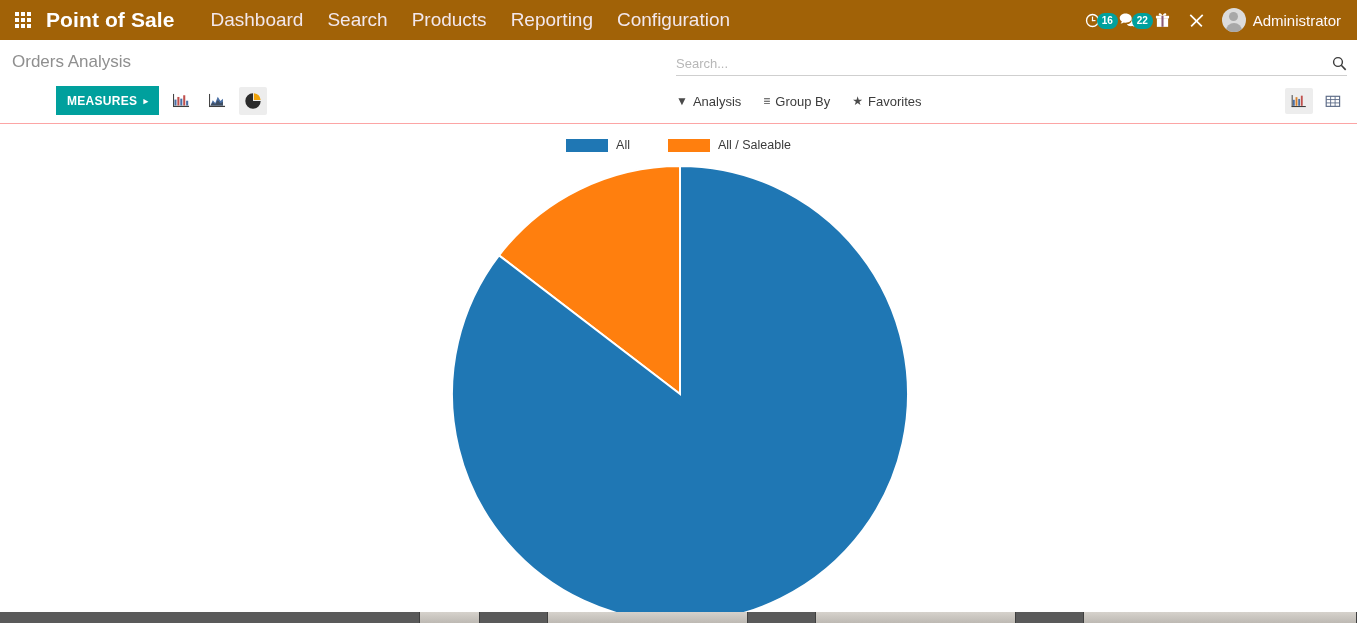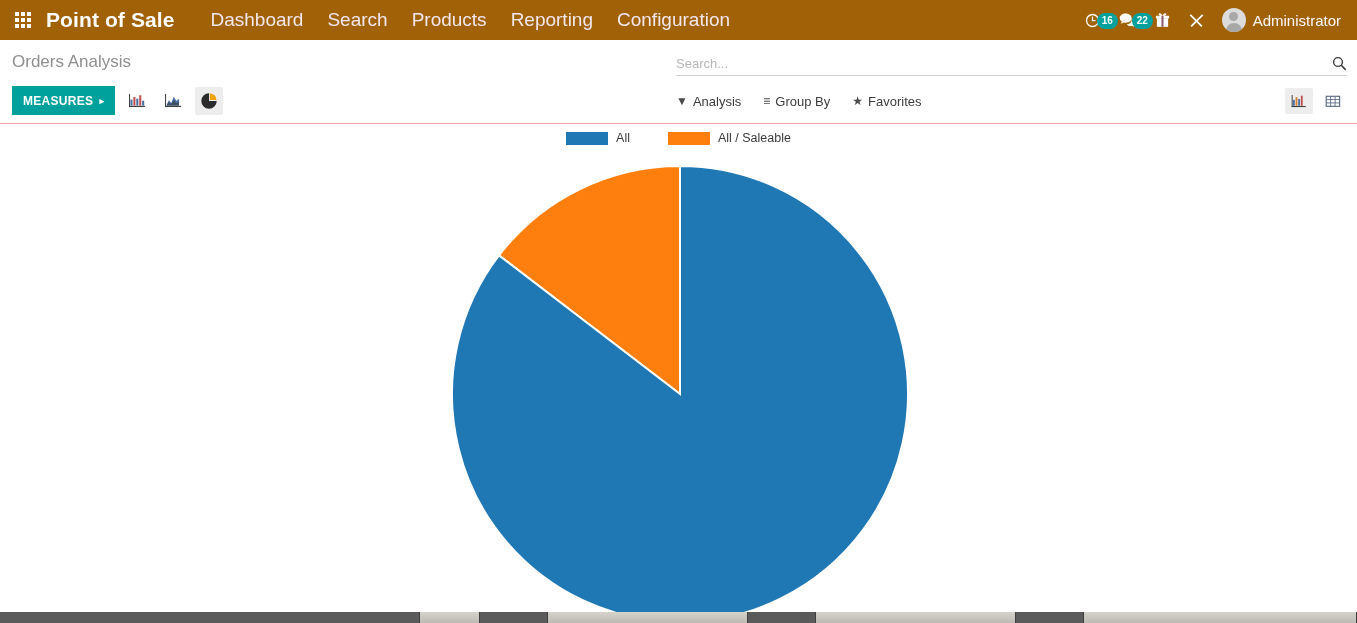--- a/index.html
+++ b/index.html
@@ -200,21 +200,21 @@
   
   #chart-area {
     position: relative;
     height: 488px;
     background: #ffffff;
     overflow: hidden;
   }
   #legend {
     position: absolute;
     top: 0px; left: 0; right: 0;
-    display: flex; justify-content: center; align-items: center;
+    display: flex; justify-content: center; align-items: flex-end;
     gap: 12px;
     height: 28px;
   }
   .legend-item { display: flex; align-items: center; margin: 0 13px; cursor: pointer; }
   .legend-swatch { width: 42px; height: 13px; margin-right: 8px; }
   .legend-label { font-size: 12.5px; color: #3b3b3b; white-space: nowrap; }
 
   #pie-wrap { position: absolute; left: 0; top: 0; width: 100%; height: 100%; }
 
   
@@ -307,21 +307,21 @@
     </div>
 
   </div>
 </div>
 
 <div id="control-panel">
 
   <div id="page-title">Orders Analysis</div>
 
   <div id="left-controls">
-    <button id="measures-button" style="background: rgb(0, 160, 157);">
+    <button id="measures-button" style="background: rgb(0, 160, 157); margin-left: 44px;">
       <span>MEASURES</span>
       <span class="caret">▸</span>
     </button>
 
     <div class="chart-type-btn" title="Bar Chart">
       <svg width="17" height="16" viewBox="0 0 18 17">
         <rect x="1.5" y="7" width="2.2" height="6.3" fill="#4a6fa5"></rect>
         <rect x="4.6" y="4.2" width="2.2" height="9.1" fill="#c0504d"></rect>
         <rect x="7.7" y="6" width="2.2" height="7.3" fill="#4a6fa5"></rect>
         <rect x="10.8" y="2.4" width="2.2" height="10.9" fill="#c0504d"></rect>

